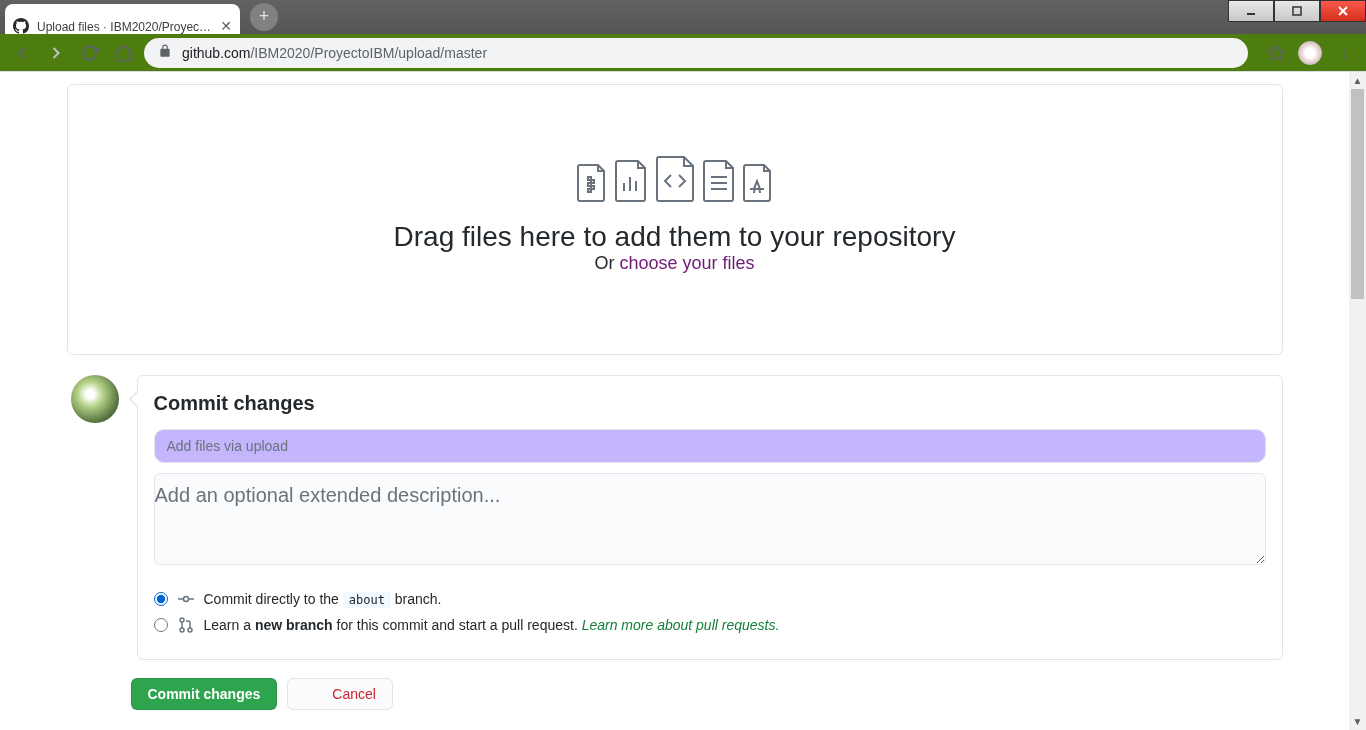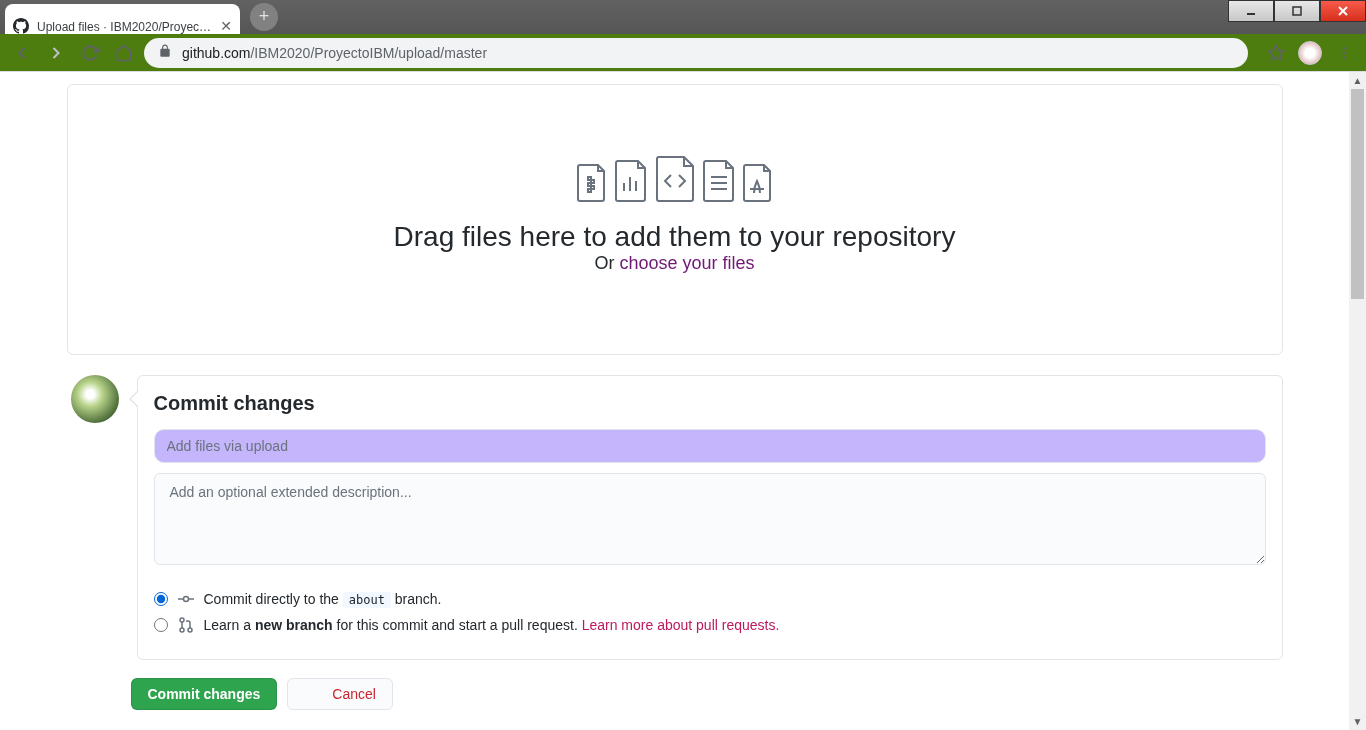--- a/index.html
+++ b/index.html
@@ -48,30 +48,30 @@
   .dropzone .sub { font-size:18px; color:#24292e; }
   .dropzone .sub a { color:#701a75; text-decoration:none; cursor:pointer; }
 
   .commit-row { display:flex; align-items:flex-start; gap:18px; margin-top:20px; }
   .avatar { width:48px; height:48px; border-radius:50%; background:radial-gradient(circle at 40% 40%,#fff 10%,#b8d48a 30%,#3a5a2a 80%); flex-shrink:0; margin-left:4px; }
   .commit-box { flex:1; border:1px solid #e1e4e8; border-radius:6px; padding:16px; position:relative; background:#fff; }
   .commit-box::before { content:""; position:absolute; left:-9px; top:14px; width:0; height:0; border-top:9px solid transparent; border-bottom:9px solid transparent; border-right:9px solid #e1e4e8; }
   .commit-box::after { content:""; position:absolute; left:-7px; top:15px; width:0; height:0; border-top:8px solid transparent; border-bottom:8px solid transparent; border-right:8px solid #fff; }
   .commit-box h3 { font-size:20px; font-weight:600; color:#24292e; margin-bottom:14px; }
   .input-field { width:100%; height:34px; border:1px solid #e1e4e8; background:#c4b5fd; border-radius:10px; padding:0 12px; font-size:14px; margin-bottom:10px; }
-  .textarea-field { width:100%; height:92px; border:1px solid #e1e4e8; background:#fafbfc; border-radius:6px; padding:10px 15px; font-size:14px; resize:vertical; font-family:inherit; }
+  .textarea-field { width:100%; height:92px; border:1px solid #e1e4e8; background:#fafbfc; border-radius:6px; padding:10px 0; font-size:20px; resize:vertical; font-family:inherit; }
   .input-field::placeholder, .textarea-field::placeholder { color:#6a737d; }
 
   .radio-group { margin-top:22px; }
   .radio-line { display:flex; align-items:center; gap:10px; margin-bottom:10px; font-size:14px; color:#24292e; }
   .radio-line input[type=radio] { width:14px; height:14px; accent-color:#0366d6; cursor:pointer; }
   .radio-icon { width:16px; height:16px; color:#6a737d; flex-shrink:0; }
   .branch-pill { background:#f1f8ff; border-radius:3px; padding:1px 6px; font-family:SFMono-Regular,Consolas,monospace; font-size:12px; color:#24292e; }
   .radio-line strong { font-weight:600; }
-  .radio-line a { color:#be185d; text-decoration:none; cursor:pointer; }
+  .radio-line a { color:#15803d; text-decoration:none; cursor:pointer;font-style:italic; }
 
   .action-buttons { display:flex; gap:10px; margin-top:18px; margin-left:64px; }
   .btn { height:32px; padding:0 16px; border-radius:6px; font-size:14px; font-weight:500; cursor:pointer; border:1px solid; display:flex; align-items:center; }
   .btn.primary { background:#2ea44f; border-color:rgba(27,31,35,0.15); color:#fff; font-weight:600; }
   .btn.danger { background:#fafbfc; border-color:#e1e4e8; color:#cb2431;padding-left:44px; }
 
   
   .file-icon { stroke:#6a737d; fill:none; stroke-width:2; }
   .file-icon.big { width:42px; height:48px; }
   .file-icon.small { width:32px; height:40px; }

